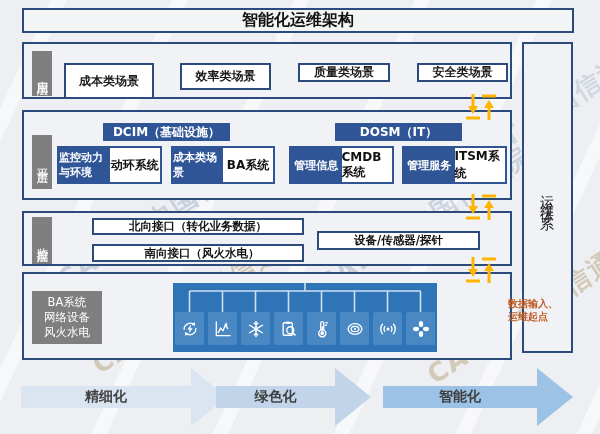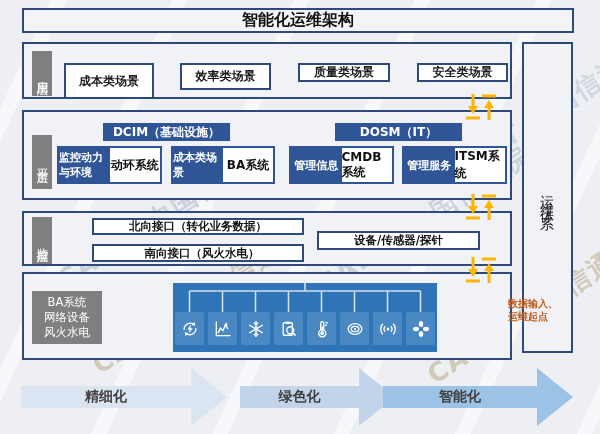--- a/index.html
+++ b/index.html
@@ -266,20 +266,20 @@
       <line x1="18" y1="4" x2="32" y2="4"></line>
         <line x1="25" y1="15" x2="25" y2="28"></line>
     </g>
     <polygon points="4,14 14,14 9,22" fill="#ffb400"></polygon>
     <polygon points="20,16 30,16 25,8" fill="#ffb400"></polygon>
   </svg>
 
   <div class="abs barrow" style="left:21px;top:368px;width:206px;background:var(--c-arrow_blue_1,#dbe5f1);">
     <span>精细化</span>
   </div>
-  <div class="abs barrow" style="left:240px;top:368px;width:155px;background:var(--c-arrow_blue_2,#c2d4e9);">
+  <div class="abs barrow" style="left:216px;top:368px;width:155px;background:var(--c-arrow_blue_2,#c2d4e9);">
     <span>绿色化</span>
   </div>
   <div class="abs barrow" style="left:383px;top:368px;width:190px;background:var(--c-arrow_blue_3,#9cc2e5);">
     <span>智能化</span>
   </div>
 
 </div>
 
 </body></html>

